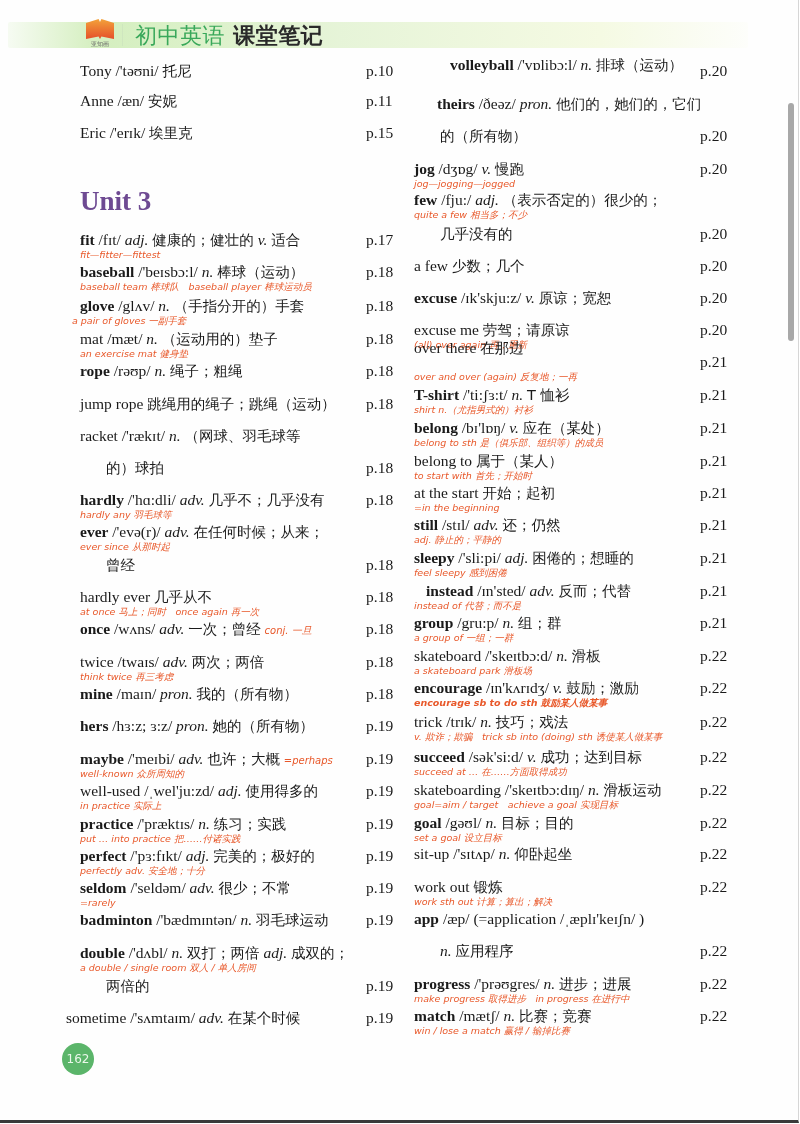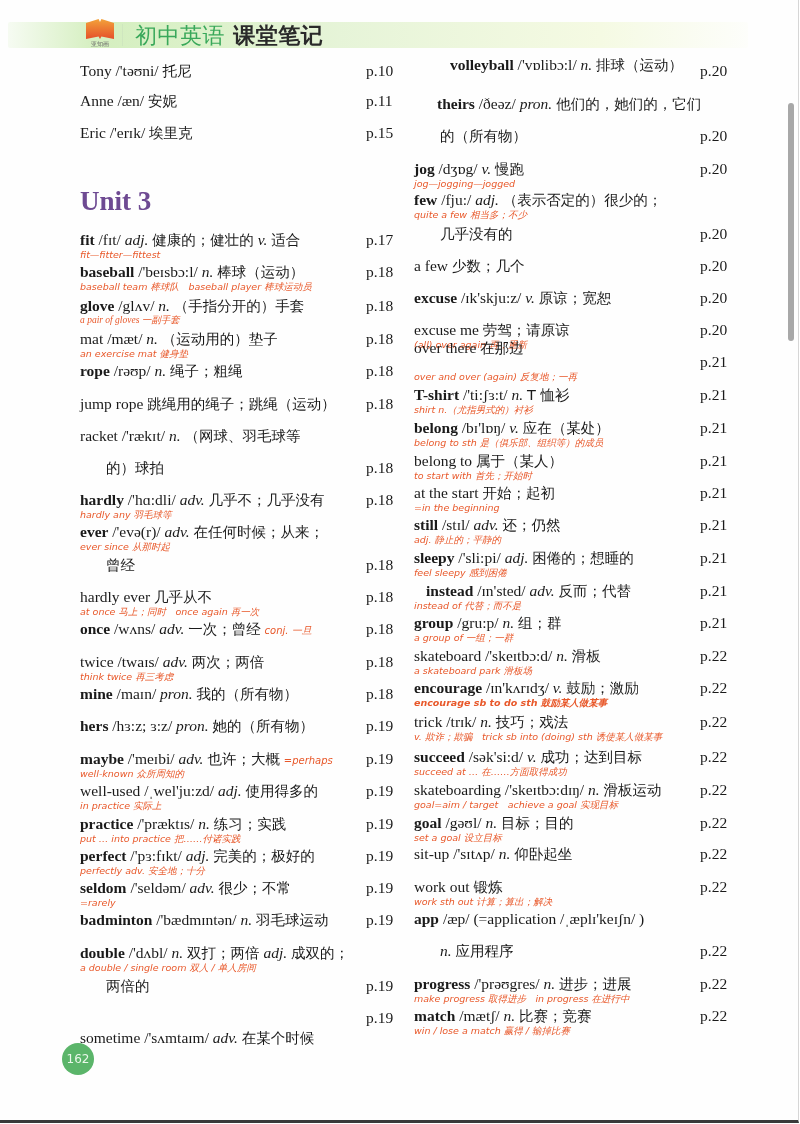--- a/index.html
+++ b/index.html
@@ -88,21 +88,21 @@
       <div class="entry" style="left: 80px; top: 124px;"><span>Eric</span> <span>/'erɪk/</span> <span class="cn">埃里克</span></div>
       <div class="page-ref" style="left: 366px; top: 124px;">p.15</div>
       <div class="entry" style="left: 80px; top: 231px;"><span class="hw">fit</span> <span>/fɪt/</span> <span class="it">adj.</span> <span class="cn">健康的；健壮的</span> <span class="it">v.</span> <span class="cn">适合</span></div>
       <div class="page-ref" style="left: 366px; top: 231px;">p.17</div>
       <div class="note" style="left: 80px; top: 249px;">fit—fitter—fittest</div>
       <div class="entry" style="left: 80px; top: 263px;"><span class="hw">baseball</span> <span>/'beɪsbɔ:l/</span> <span class="it">n.</span> <span class="cn">棒球（运动）</span></div>
       <div class="page-ref" style="left: 366px; top: 263px;">p.18</div>
       <div class="note" style="left: 80px; top: 281px;">baseball team 棒球队　baseball player 棒球运动员</div>
       <div class="entry" style="left: 80px; top: 297px;"><span class="hw">glove</span> <span>/glʌv/</span> <span class="it">n.</span> <span class="cn">（手指分开的）手套</span></div>
       <div class="page-ref" style="left: 366px; top: 297px;">p.18</div>
-      <div class="note" style="left: 80px; top: 315px; font-family: Liberation Serif, serif;">a pair of gloves 一副手套</div>
+      <div class="note" style="left: 72px; top: 315px;">a pair of gloves 一副手套</div>
       <div class="entry" style="left: 80px; top: 330px;"><span>mat</span> <span>/mæt/</span> <span class="it">n.</span> <span class="cn">（运动用的）垫子</span></div>
       <div class="page-ref" style="left: 366px; top: 330px;">p.18</div>
       <div class="note" style="left: 80px; top: 348px;">an exercise mat 健身垫</div>
       <div class="entry" style="left: 80px; top: 362px;"><span class="hw">rope</span> <span>/rəʊp/</span> <span class="it">n.</span> <span class="cn">绳子；粗绳</span></div>
       <div class="page-ref" style="left: 366px; top: 362px;">p.18</div>
       <div class="entry" style="left: 80px; top: 395px;"><span>jump rope</span> <span class="cn">跳绳用的绳子；跳绳（运动）</span></div>
       <div class="page-ref" style="left: 366px; top: 395px;">p.18</div>
       <div class="entry" style="left: 80px; top: 427px;"><span>racket</span> <span>/'rækɪt/</span> <span class="it">n.</span> <span class="cn">（网球、羽毛球等</span></div>
       <div class="entry" style="left: 106px; top: 459px;"><span class="cn">的）球拍</span></div>
       <div class="page-ref" style="left: 366px; top: 459px;">p.18</div>
@@ -139,21 +139,21 @@
       <div class="note" style="left: 80px; top: 865px;">perfectly adv. 安全地；十分</div>
       <div class="entry" style="left: 80px; top: 879px;"><span class="hw">seldom</span> <span>/'seldəm/</span> <span class="it">adv.</span> <span class="cn">很少；不常</span></div>
       <div class="page-ref" style="left: 366px; top: 879px;">p.19</div>
       <div class="note" style="left: 80px; top: 897px;">=rarely</div>
       <div class="entry" style="left: 80px; top: 911px;"><span class="hw">badminton</span> <span>/'bædmɪntən/</span> <span class="it">n.</span> <span class="cn">羽毛球运动</span></div>
       <div class="page-ref" style="left: 366px; top: 911px;">p.19</div>
       <div class="entry" style="left: 80px; top: 944px;"><span class="hw">double</span> <span>/'dʌbl/</span> <span class="it">n.</span> <span class="cn">双打；两倍</span> <span class="it">adj.</span> <span class="cn">成双的；</span></div>
       <div class="entry" style="left: 106px; top: 977px;"><span class="cn">两倍的</span></div>
       <div class="page-ref" style="left: 366px; top: 977px;">p.19</div>
       <div class="note" style="left: 80px; top: 962px;">a double / single room 双人 / 单人房间</div>
-      <div class="entry" style="left: 80px; top: 1009px; margin-top: 20px;"><span>sometime</span> <span>/'sʌmtaɪm/</span> <span class="it">adv.</span> <span class="cn">在某个时候</span></div>
+      <div class="entry" style="left: 66px; top: 1009px;"><span>sometime</span> <span>/'sʌmtaɪm/</span> <span class="it">adv.</span> <span class="cn">在某个时候</span></div>
       <div class="page-ref" style="left: 366px; top: 1009px;">p.19</div>
     </div>
   <div id="right-col">
       <div class="entry" style="left: 414px; top: 56px; margin-left: 36px;"><span class="hw">volleyball</span> <span>/'vɒlibɔ:l/</span> <span class="it">n.</span> <span class="cn">排球（运动）</span></div>
       <div class="page-ref" style="left: 700px; top: 62px;">p.20</div>
       <div class="entry" style="left: 414px; top: 95px; margin-left: 23px;"><span class="hw">theirs</span> <span>/ðeəz/</span> <span class="it">pron.</span> <span class="cn">他们的，她们的，它们</span></div>
       <div class="entry" style="left: 440px; top: 127px;"><span class="cn">的（所有物）</span></div>
       <div class="page-ref" style="left: 700px; top: 127px;">p.20</div>
       <div class="entry" style="left: 414px; top: 160px;"><span class="hw">jog</span> <span>/dʒɒg/</span> <span class="it">v.</span> <span class="cn">慢跑</span></div>
       <div class="page-ref" style="left: 700px; top: 160px;">p.20</div>

